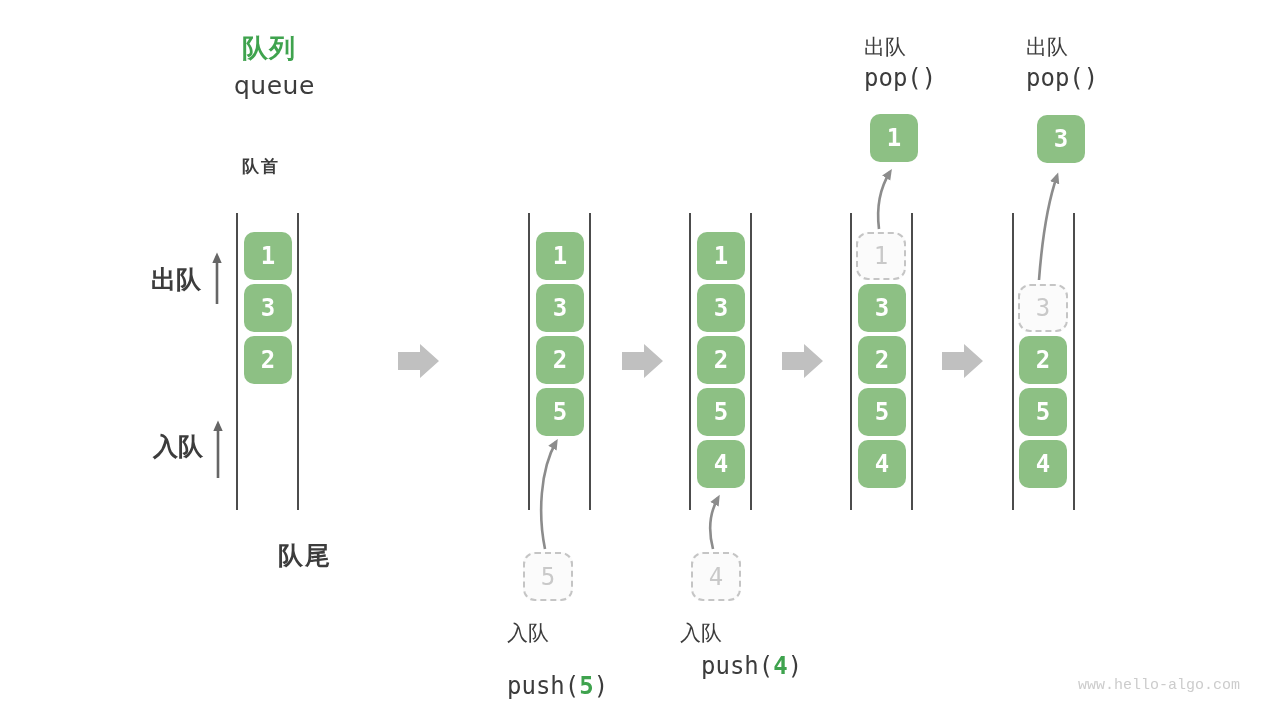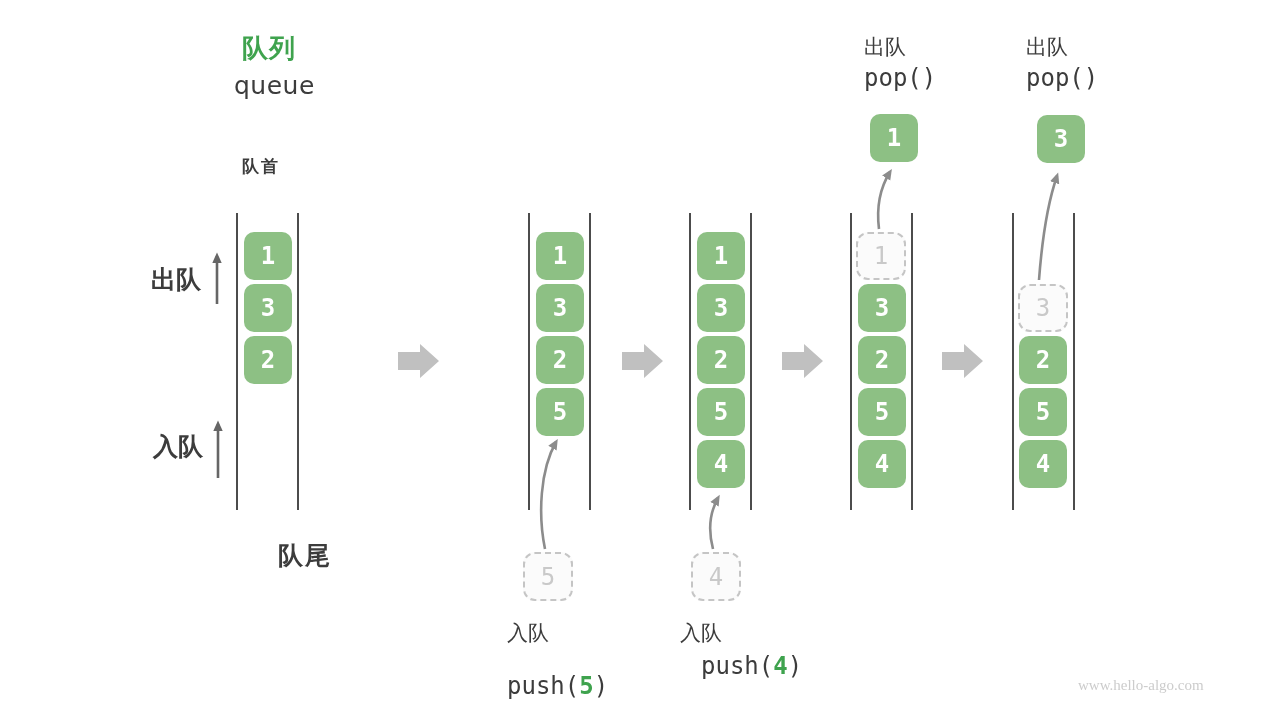--- a/index.html
+++ b/index.html
@@ -46,21 +46,21 @@
 
   
   .op-label{font-size:21px;color:var(--text_dark);}
   .op-code{font-family:"DejaVu Sans Mono",monospace;font-size:24px;color:var(--text_dark);}
   .op-code .arg{color:var(--accent_green);font-weight:bold;}
   .opb1-l{left:507px;top:619px}.opb1-c{left:507px;top:672px}
   .opb2-l{left:680px;top:619px}.opb2-c{left:701px;top:652px}
   .opt3-l{left:864px;top:33px}.opt3-c{left:864px;top:64px}
   .opt4-l{left:1026px;top:33px}.opt4-c{left:1026px;top:64px}
 
-  .watermark{left:1078px;top:677px;font-family:Liberation Serif, serif;font-size:15px;color:var(--watermark_gray);}
+  .watermark{left:1078px;top:677px;font-family:Liberation Mono, monospace;font-size:15px;color:var(--watermark_gray);}
 
   svg#arrows{position:absolute;left:0;top:0;z-index:1;pointer-events:none;}
 </style>
 </head>
 <body>
 
 <div id="canvas">
 
   <div class="abs title-zh">队列</div>
   <div class="abs title-en">queue</div>

